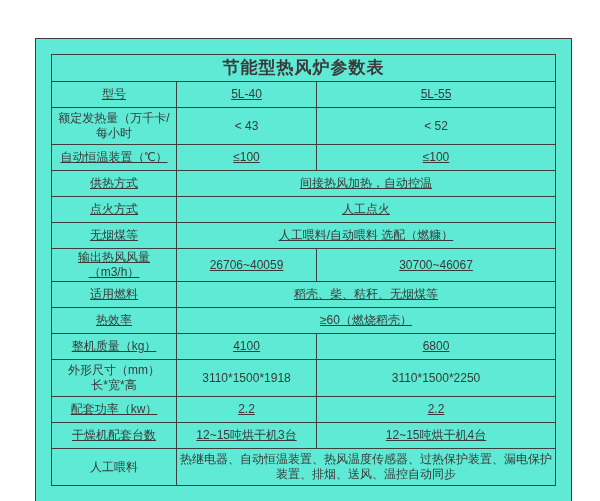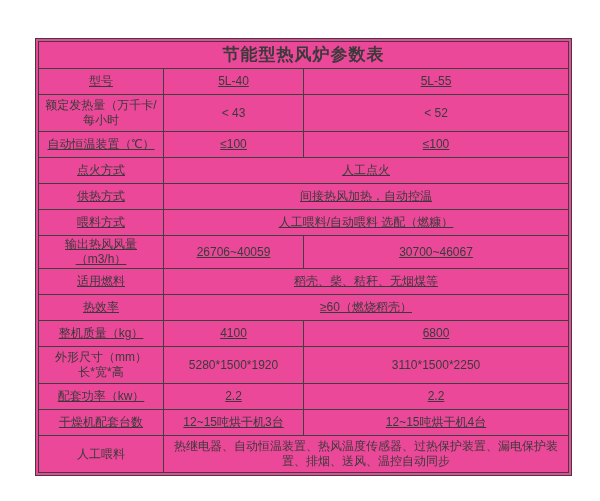--- a/index.html
+++ b/index.html
@@ -14,22 +14,22 @@
     font-family: "Liberation Sans", sans-serif;
     color: #3a3a3a;
   }
   .tbl-frame {
     position: absolute;
     left: 35px;
     top: 38px;
     width: 537px;
     box-sizing: border-box;
     border: 1px solid #3f3f3f;
-    padding: 2px;
-    background: #ec4899;
+    padding: 15px;
+    background: #5eead4;
   }
   table.params {
     border-collapse: collapse;
     width: 100%;
     table-layout: fixed;
   }
   table.params td {
     border: 1px solid #3f3f3f;
     text-align: center;
     vertical-align: middle;
@@ -79,31 +79,31 @@
       <td>&lt; 52</td>
     </tr>
 
     <tr class="r-s">
       <td>自动恒温装置（℃）</td>
       <td>≤100</td>
       <td>≤100</td>
     </tr>
 
     <tr class="r-s">
+      <td>供热方式</td>
+      <td colspan="2">间接热风加热，自动控温</td>
+    </tr>
+
+    <tr class="r-s">
       <td>点火方式</td>
       <td colspan="2">人工点火</td>
     </tr>
 
     <tr class="r-s">
-      <td>供热方式</td>
-      <td colspan="2">间接热风加热，自动控温</td>
-    </tr>
-
-    <tr class="r-s">
-      <td>喂料方式</td>
+      <td>无烟煤等</td>
       <td colspan="2">人工喂料/自动喂料 选配（燃糠）</td>
     </tr>
 
     <tr class="r-s">
       <td>输出热风风量（m3/h）</td>
       <td>26706~40059</td>
       <td>30700~46067</td>
     </tr>
 
     <tr class="r-s">
@@ -118,21 +118,21 @@
 
     <tr class="r-s">
       <td>整机质量（kg）</td>
       <td>4100</td>
       <td>6800</td>
     </tr>
 
     <tr class="r-d">
       <td>外形尺寸（mm）
 长*宽*高</td>
-      <td>5280*1500*1920</td>
+      <td>3110*1500*1918</td>
       <td>3110*1500*2250</td>
     </tr>
 
     <tr class="r-s">
       <td>配套功率（kw）</td>
       <td>2.2</td>
       <td>2.2</td>
     </tr>
 
     <tr class="r-s">

